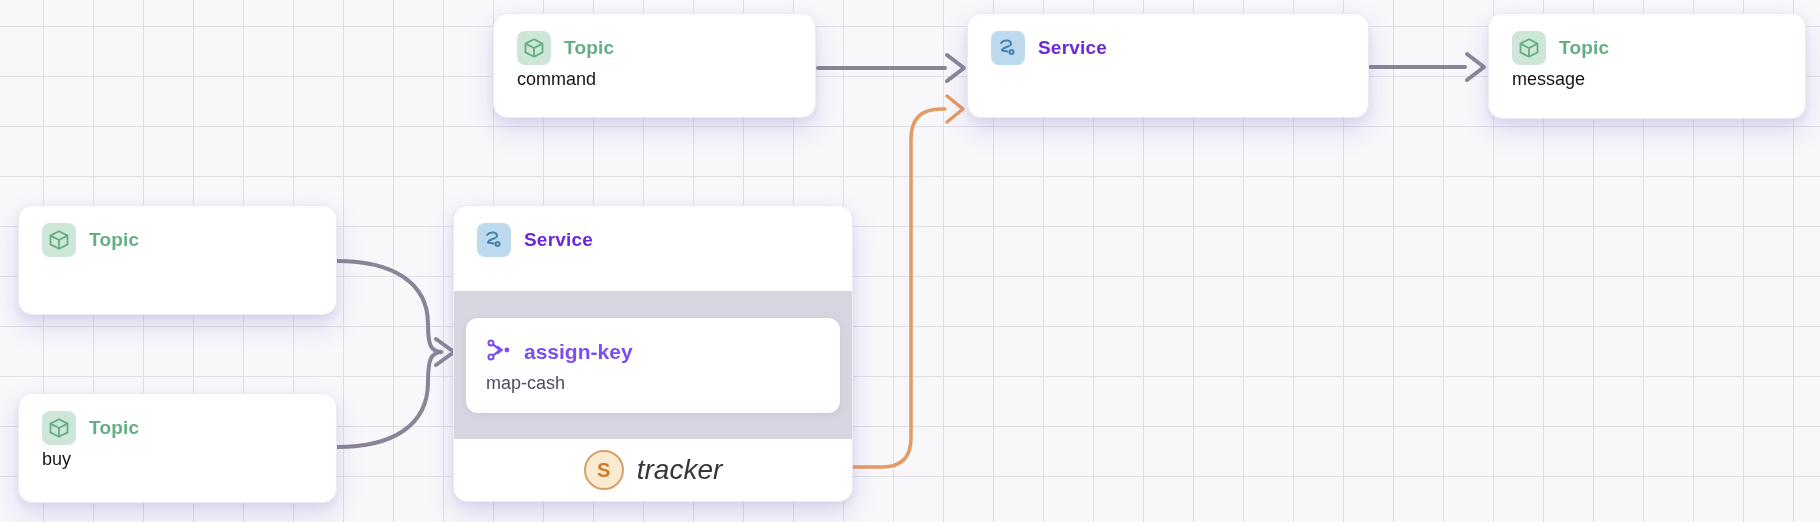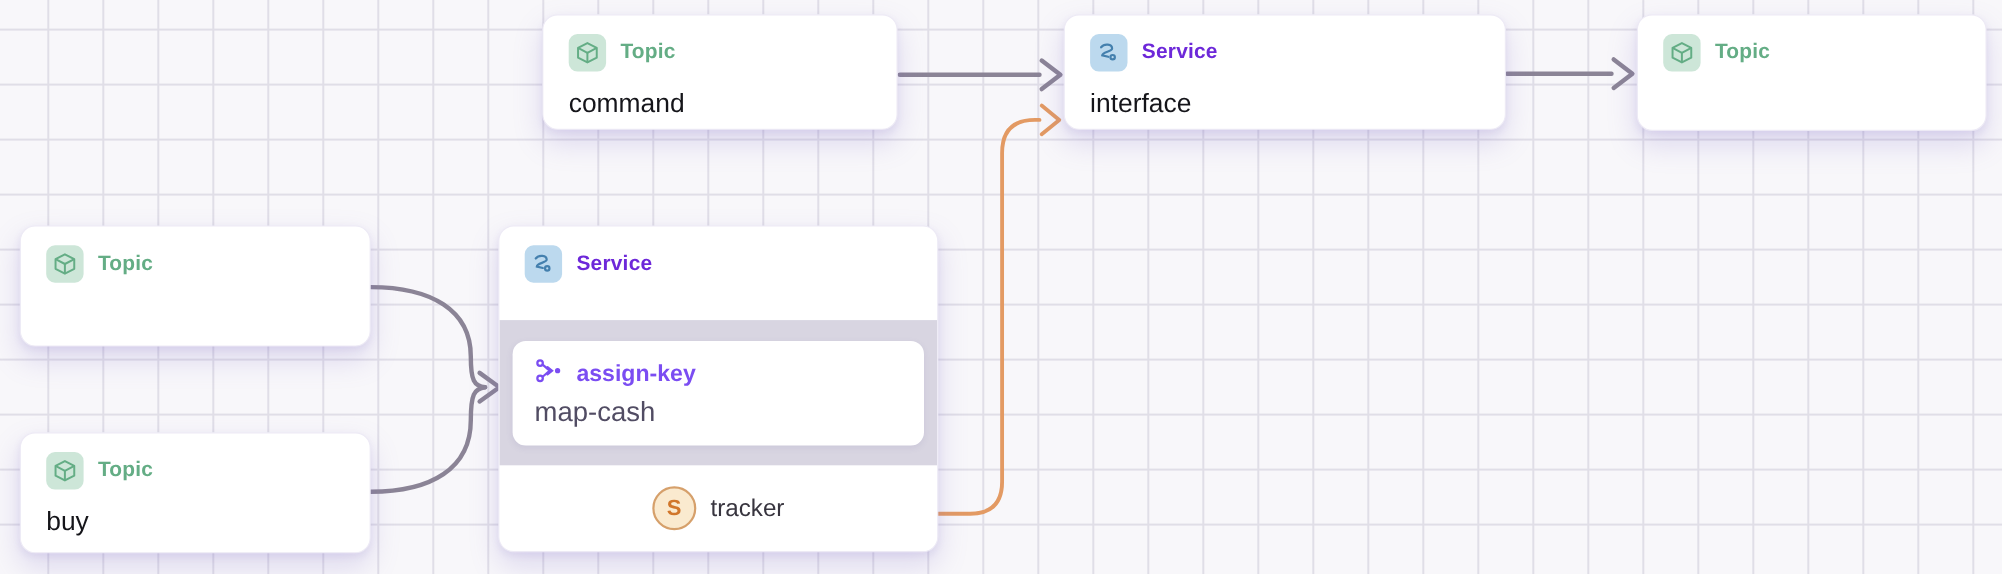--- a/index.html
+++ b/index.html
@@ -15,49 +15,49 @@
   }
   #edge-layer{position:absolute;left:0;top:0;width:1820px;height:522px;pointer-events:none;}
   #edge-layer path{pointer-events:stroke;}
 
   .node{
     position:absolute;background:#ffffff;
     border:1px solid #edeaf5;border-radius:14px;
     box-shadow:0 3px 6px rgba(128,108,200,.10),0 12px 26px rgba(128,108,200,.22);
     box-sizing:border-box;
   }
-  .pad{padding:17px 23px;display:flex;flex-direction:column;gap:16px;}
+  .pad{padding:17px 23px;display:flex;flex-direction:column;gap:4px;}
   .type-row{display:flex;align-items:center;gap:13px;}
   .type-icon{width:34px;height:34px;border-radius:8px;display:flex;align-items:center;justify-content:center;flex:0 0 auto;}
   .topic .type-icon{background:#cde6d8;}
   .service .type-icon{background:#bcd9ee;}
   .type-label{font-size:19px;font-weight:600;letter-spacing:.2px;}
   .topic .type-label{color:#64ad85;}
   .service .type-label{color:#6d28d9;}
-  .node-name{font-size:24px;color:#15151a;line-height:1.15;}
+  .node-name{font-size:18px;color:#15151a;line-height:1.15;}
 
   
   .merge-node{padding:0;display:flex;flex-direction:column;overflow:hidden;}
   .merge-header{padding:17px 23px 0;display:flex;flex-direction:column;gap:9px;height:85px;box-sizing:border-box;}
-  .merge-band{background:#d8d5e1;height:132px;display:flex;align-items:center;box-sizing:border-box;padding:14px 12px;}
+  .merge-band{background:#d8d5e1;height:148px;display:flex;align-items:center;box-sizing:border-box;padding:14px 12px;}
   .fn-card{
     background:#ffffff;border-radius:12px;flex:1;height:95px;box-sizing:border-box;
     padding:12px 20px;display:flex;flex-direction:column;gap:6px;justify-content:center;
     box-shadow:0 2px 6px rgba(100,90,160,.10);
   }
   .fn-label{font-size:21px;font-weight:600;color:#7b4df2;}
-  .fn-name{font-size:25px;color:#514c63;}
+  .fn-name{font-size:18px;color:#514c63;}
   .fn-row{display:flex;align-items:center;gap:12px;}
   .merge-footer{flex:1;display:flex;align-items:center;justify-content:center;gap:13px;}
   .sink-badge{
     width:40px;height:40px;border-radius:50%;background:#faeacf;border:2px solid #d6a06b;
     display:flex;align-items:center;justify-content:center;
     font-size:20px;font-weight:700;color:#d1762b;box-sizing:border-box;
   }
-  .sink-name{font-size:22px;color:#38353f;}
+  .sink-name{font-size:28px;color:#38353f;font-style:italic;}
 </style>
 </head>
 <body>
 
 <svg id="edge-layer" viewBox="0 0 1820 522">
   <g fill="none" stroke="#8b8496" stroke-width="4" stroke-linecap="round" stroke-linejoin="round">
     <path d="M818 68 H945"></path>
     <path d="M947 55 L964 68 L947 81"></path>
     <path d="M1370 67 H1465"></path>
     <path d="M1467 54 L1484 67 L1467 80"></path>
@@ -88,34 +88,34 @@
 <div class="node service pad" style="left:967px;top:13px;width:402px;height:105px;">
   <div class="type-row">
     <span class="type-icon">
       <svg width="24" height="24" viewBox="0 0 24 24" fill="none" stroke="#4480ae" stroke-width="2" stroke-linecap="round">
         <path d="M5 7 C8 3.2 15 4 15 8 C15 11.2 6 10.8 6 14.4 L11.5 15.6"></path>
         <circle cx="15.5" cy="16" r="2"></circle>
       </svg>
     </span>
     <span class="type-label">Service</span>
   </div>
-  <div class="node-name">interface</div>
 </div>
 
 <div class="node topic pad" style="left:1488px;top:13px;width:318px;height:106px;">
   <div class="type-row">
     <span class="type-icon">
       <svg width="24" height="24" viewBox="0 0 24 24" fill="none" stroke="#64ad85" stroke-width="1.8" stroke-linejoin="round">
         <path d="M12 3.2 L20.5 7.6 V16.4 L12 20.8 L3.5 16.4 V7.6 Z"></path>
         <path d="M3.5 7.6 L12 12 L20.5 7.6"></path>
           <path d="M12 12 V20.8"></path>
       </svg>
     </span>
     <span class="type-label">Topic</span>
   </div>
+  <div class="node-name">message</div>
 </div>
 
 <div class="node topic pad" style="left:18px;top:205px;width:319px;height:110px;">
   <div class="type-row">
     <span class="type-icon">
       <svg width="24" height="24" viewBox="0 0 24 24" fill="none" stroke="#64ad85" stroke-width="1.8" stroke-linejoin="round">
         <path d="M12 3.2 L20.5 7.6 V16.4 L12 20.8 L3.5 16.4 V7.6 Z"></path>
         <path d="M3.5 7.6 L12 12 L20.5 7.6"></path>
           <path d="M12 12 V20.8"></path>
       </svg>

